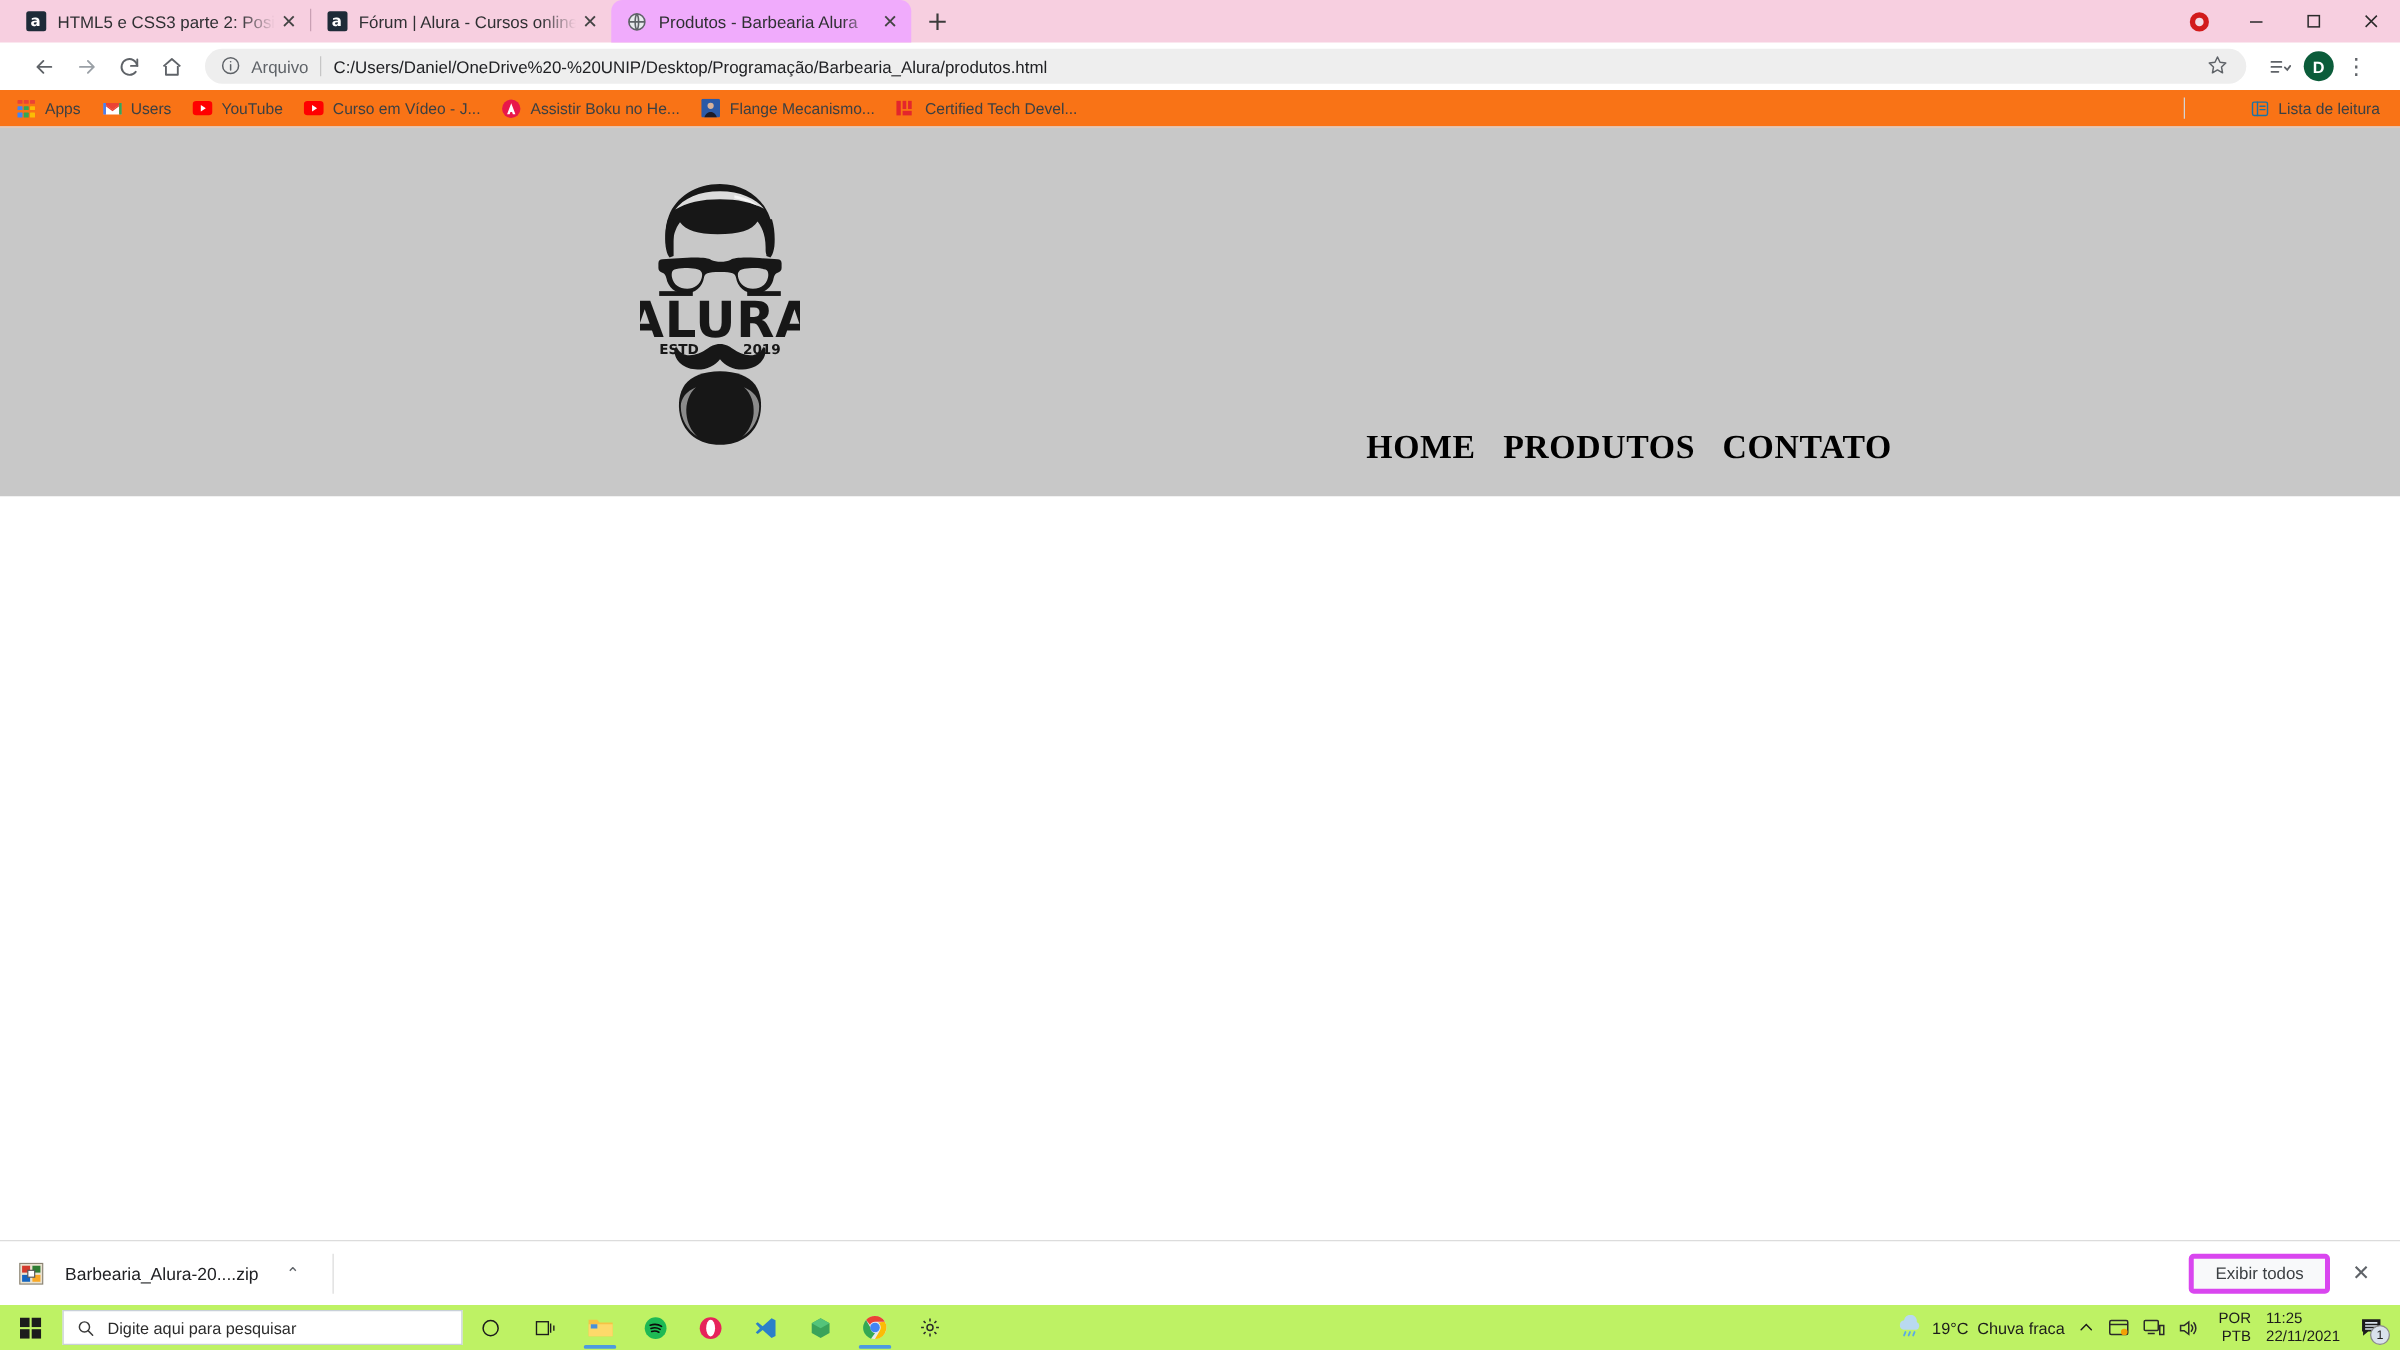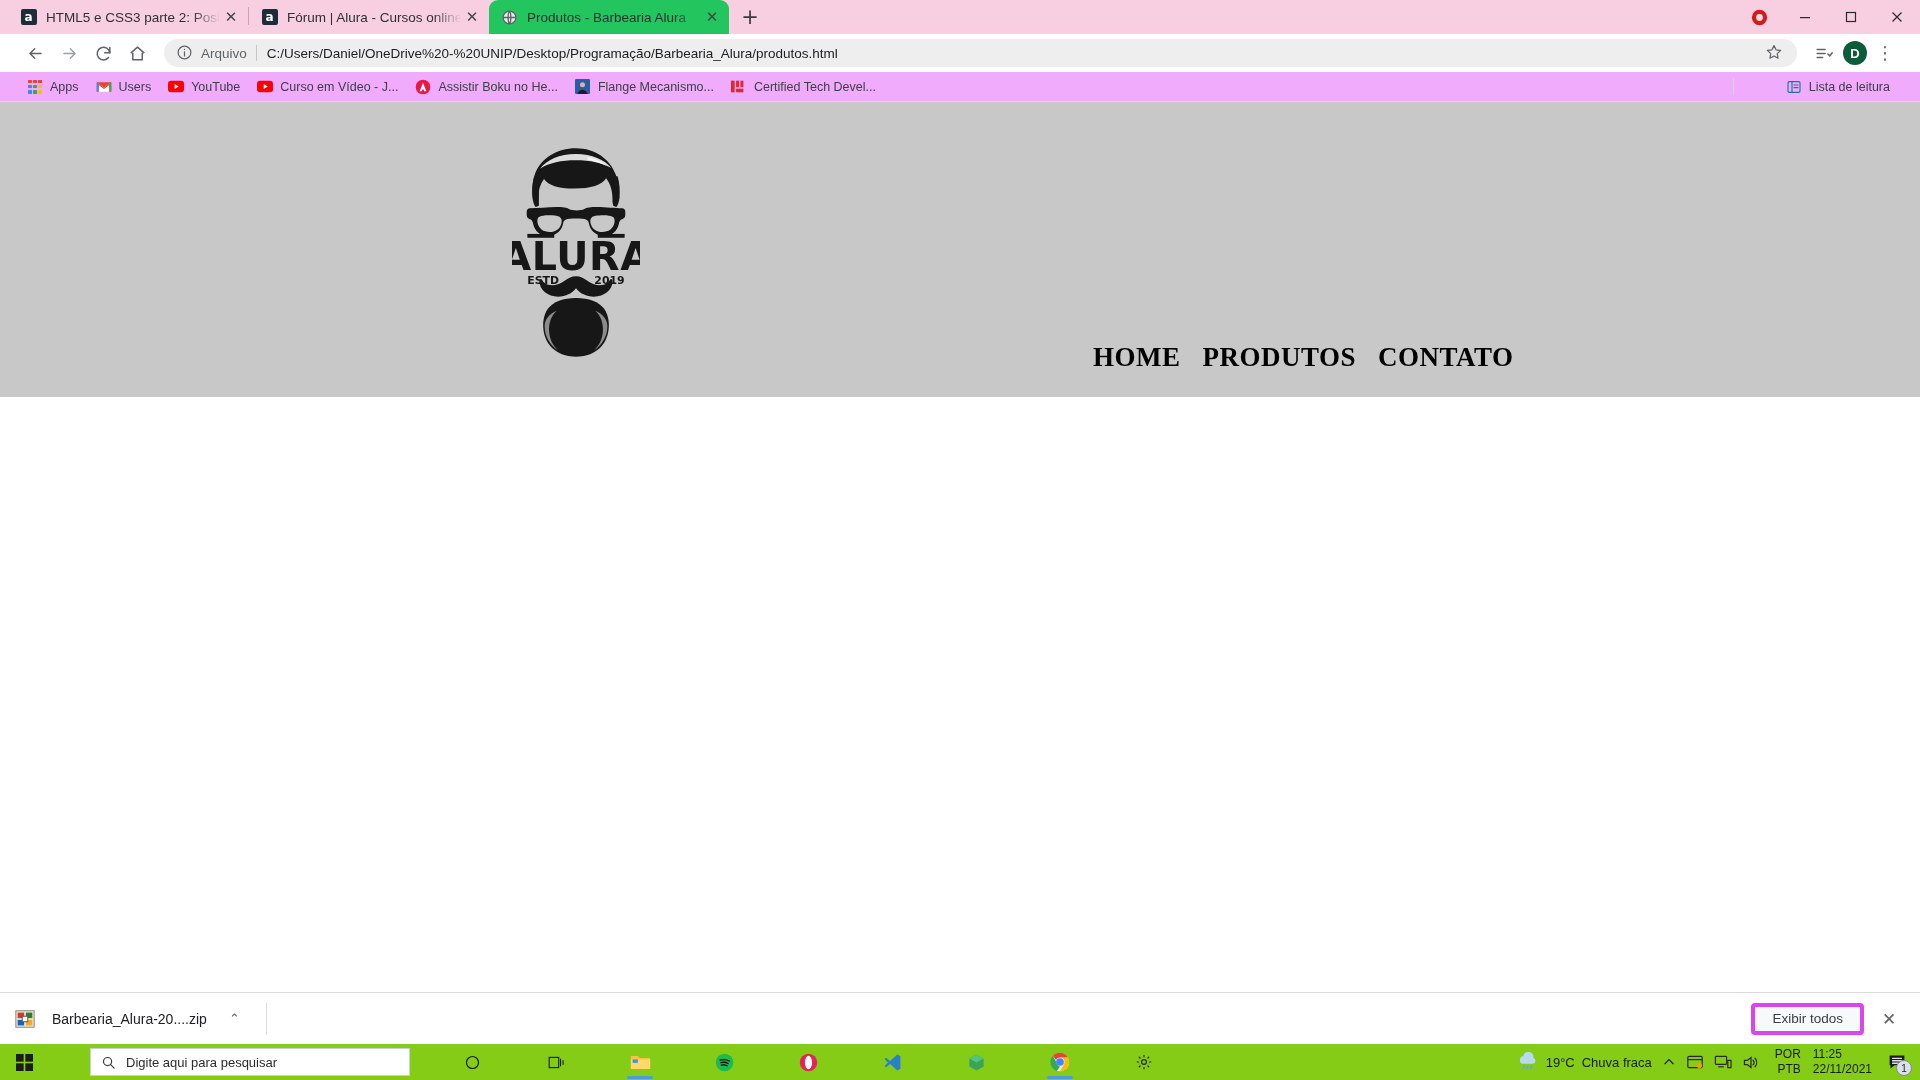--- a/index.html
+++ b/index.html
@@ -19,21 +19,21 @@
     display: flex; align-items: flex-end; position: relative;
     padding-left: 8px;
   }
   .tab {
     height: 34px; width: 240px;
     display: flex; align-items: center;
     padding: 0 6px 0 12px; position: relative;
     font-size: 14px; color: #3c4043;
   }
   .tab.active {
-    background: #22c55e;
+    background: #f0abfc;
     border-radius: 9px 9px 0 0;
     margin-top: 23px;
   }
   .tab-sep {
     width: 1px; height: 18px; background: #c9a0b4; align-self: center;
     margin-bottom: 2px;
   }
   .tab-favicon {
     width: 17px; height: 17px; flex: 0 0 17px; margin-right: 9px;
     display: flex; align-items: center; justify-content: center;
@@ -97,22 +97,22 @@
   }
   .avatar {
     width: 24px; height: 24px; border-radius: 50%; background: #0b5c3a;
     color: #fff; font-size: 13px; font-weight: bold;
     display: flex; align-items: center; justify-content: center;
     margin-left: 5px; font-family: "Liberation Sans", sans-serif;
   }
 
   
   .bookmarks {
-    height: 30px; background: #f0abfc; display: flex; align-items: center;
-    padding: 0 20px; border-bottom: 1px solid #dadce0; position: relative;
+    height: 30px; background: #f97316; display: flex; align-items: center;
+    padding: 0 6px; border-bottom: 1px solid #dadce0; position: relative;
   }
   .bm {
     display: flex; align-items: center; height: 24px;
     padding: 0 7px; margin-right: 3px; border-radius: 4px;
     font-size: 12.5px; color: #3c4043; white-space: nowrap;
   }
   .bm-ico { width: 16px; height: 16px; margin-right: 7px; flex: 0 0 16px;
             display:flex; align-items:center; justify-content:center; }
   .bm-right { margin-left: auto; display: flex; align-items: center; gap: 36px; }
   .bm-vsep { width:1px; height:17px; background:#d4d4d4; margin:0 9px; }
@@ -155,21 +155,21 @@
     border-radius: 4px; background: #f8f9fa; font-size: 13.5px; color: #3c4043;
     display: flex; align-items: center;
   }
   .shelf-close { width: 34px; height: 34px; display:flex; align-items:center;
                  justify-content:center; color:#5f6368; font-size: 17px;
                  margin-left: 8px; font-family: "DejaVu Sans", sans-serif; }
 
   
   .taskbar {
     position: absolute; left: 0; bottom: 0; width: 1920px; height: 36px;
-    background: #84cc16; display: flex; align-items: center; gap: 40px;
+    background: #bef264; display: flex; align-items: center;
   }
   .start { width: 48px; height: 36px; display:flex; align-items:center; justify-content:center; }
   .search-box {
     width: 320px; height: 28px; background: #fff; border: 1px solid #c8d0d8;
     display: flex; align-items: center; padding: 0 10px; margin-left: 2px;
   }
   .search-box .ph { font-size: 13px; color: #2b2b2b; margin-left: 10px; }
   .tb-app {
     width: 44px; height: 36px; display:flex; align-items:center; justify-content:center;
     position: relative;

